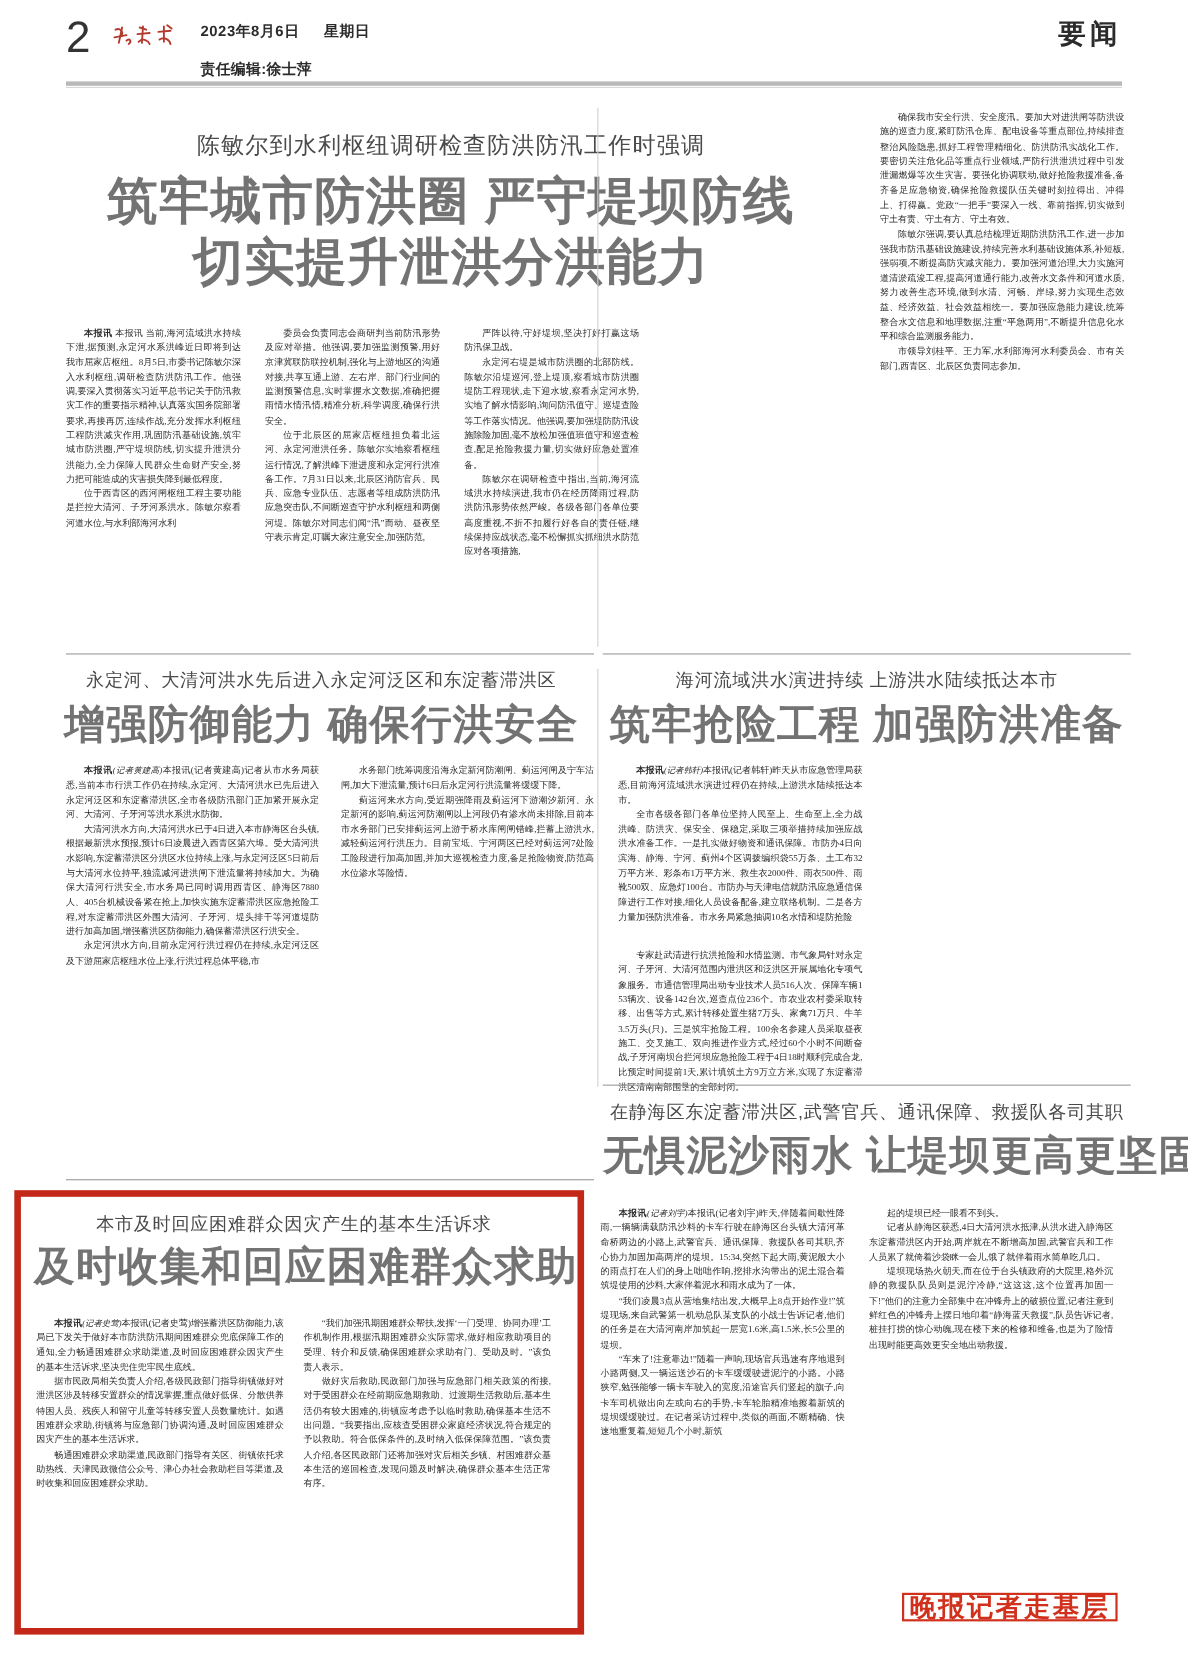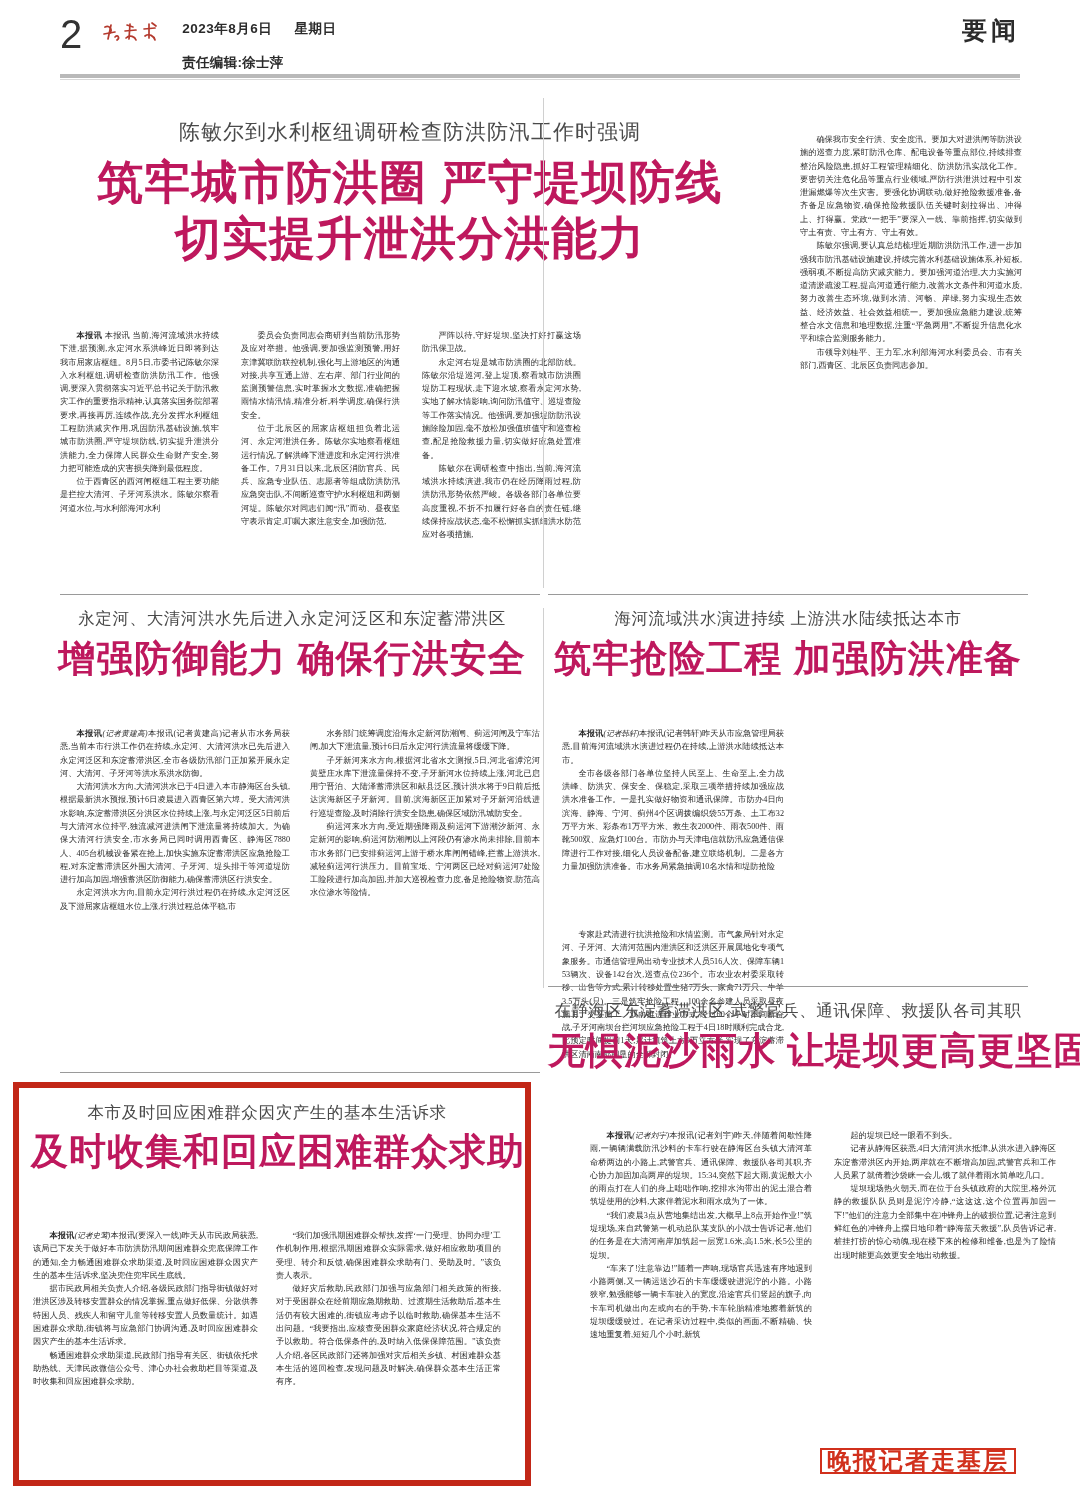--- a/index.html
+++ b/index.html
@@ -53,33 +53,32 @@
   .shoulder{
     text-align:center;
     font-family:"Liberation Sans","DejaVu Sans",sans-serif;
     font-size:21px;font-weight:400;color:#4a4a4a;letter-spacing:1px;
     white-space:nowrap;
   }
   .shoulder.sm{font-size:16.5px;letter-spacing:.6px;}
   .maintitle{
     text-align:center;
     font-family:"Liberation Sans","DejaVu Sans",sans-serif;
-    font-weight:700;color:#be185d;
+    font-weight:700;color:#737373;
     letter-spacing:1px;white-space:nowrap;
   }
   .t-huge{font-size:46px;line-height:1.22;}
   .t-big{font-size:37px;line-height:1.2;}
 
   .col{
     font-size:8.2px;line-height:1.62;
     text-align:justify;text-justify:inter-character;
     color:#2a2a2a;
     -webkit-hyphens:none;hyphens:none;
     word-break:break-all;
-    margin-top:33px;
   }
   .col p{margin:0 0 0 0;text-indent:2em;}
   .col p.first{text-indent:2em;}
   .lead{font-weight:700;letter-spacing:.2px;}
   .byline{font-style:italic;font-size:7.6px;}
 
   .vline{position:absolute;width:1px;background:#d0d0d0;}
   .hline{position:absolute;height:1px;background:#9a9a9a;}
 
   
@@ -100,21 +99,21 @@
   
   #art3-head{position:absolute;left:548px;top:608px;width:480px;}
   #art3-head .shoulder{margin-bottom:7px;}
   #art3-cols{position:absolute;left:562px;top:694px;width:466px;height:275px;
     display:flex;gap:22px;flex-direction:column;}
   #art3-cols .c{width:222px;}
 
   
   #art4-head{position:absolute;left:548px;top:1000px;width:480px;}
   #art4-head .shoulder{margin-bottom:7px;}
-  #art4-cols{position:absolute;left:590px;top:1096px;width:466px;height:352px;
+  #art4-cols{position:absolute;left:546px;top:1096px;width:466px;height:352px;
     display:flex;gap:22px;}
   #art4-cols .c{width:222px;}
 
   
   #redbox{
     position:absolute;left:13px;top:1082px;width:518px;height:404px;
     border:6px solid #14532d;background:#ffffff;box-sizing:border-box;
   }
   #redbox-inner{position:absolute;left:0;top:0;width:100%;height:100%;}
   #rb-head{position:absolute;left:12px;top:14px;width:472px;}
@@ -209,21 +208,20 @@
     <div class="maintitle t-big">增强防御能力  确保行洪安全</div>
   </div>
   <div id="art2-cols">
     <div class="c col">
       <p class="first"><span class="lead">本报讯</span><span class="byline">(记者黄建高)</span><span>本报讯(记者黄建高)记者从市水务局获悉,当前本市行洪工作仍在持续,永定河、大清河洪水已先后进入永定河泛区和东淀蓄滞洪区,全市各级防汛部门正加紧开展永定河、大清河、子牙河等洪水系洪水防御。</span></p>
       <p>大清河洪水方向,大清河洪水已于4日进入本市静海区台头镇,根据最新洪水预报,预计6日凌晨进入西青区第六埠。受大清河洪水影响,东淀蓄滞洪区分洪区水位持续上涨,与永定河泛区5日前后与大清河水位持平,独流减河进洪闸下泄流量将持续加大。为确保大清河行洪安全,市水务局已同时调用西青区、静海区7880人、405台机械设备紧在抢上,加快实施东淀蓄滞洪区应急抢险工程,对东淀蓄滞洪区外围大清河、子牙河、堤头排干等河道堤防进行加高加固,增强蓄洪区防御能力,确保蓄滞洪区行洪安全。</p>
       <p>永定河洪水方向,目前永定河行洪过程仍在持续,永定河泛区及下游屈家店枢纽水位上涨,行洪过程总体平稳,市</p>
     </div>
     <div class="c col">
       <p class="first">水务部门统筹调度沿海永定新河防潮闸、蓟运河闸及宁车沽闸,加大下泄流量,预计6日后永定河行洪流量将缓缓下降。</p>
-      <p>子牙新河来水方向,根据河北省水文测报,5日,河北省滹沱河黄壁庄水库下泄流量保持不变,子牙新河水位持续上涨,河北已启用宁晋泊、大陆泽蓄滞洪区和献县泛区,预计洪水将于9日前后抵达滨海新区子牙新河。目前,滨海新区正加紧对子牙新河沿线进行巡堤查险,及时消除行洪安全隐患,确保区域防汛城防安全。</p>
       <p>蓟运河来水方向,受近期强降雨及蓟运河下游潮汐新河、永定新河的影响,蓟运河防潮闸以上河段仍有渗水尚未排除,目前本市水务部门已安排蓟运河上游于桥水库闸闸错峰,拦蓄上游洪水,减轻蓟运河行洪压力。目前宝坻、宁河两区已经对蓟运河7处险工险段进行加高加固,并加大巡视检查力度,备足抢险物资,防范高水位渗水等险情。</p>
     </div>
   </div>
 
   <div id="art3-head">
     <div class="shoulder sm">海河流域洪水演进持续  上游洪水陆续抵达本市</div>
     <div class="maintitle t-big">筑牢抢险工程  加强防洪准备</div>
   </div>
   <div id="art3-cols">
     <div class="c col">
@@ -257,21 +255,21 @@
   </div>
 
   <div id="redbox" style="border-color: rgb(194, 39, 23);">
     <div id="redbox-inner">
       <div id="rb-head">
         <div class="shoulder sm">本市及时回应困难群众因灾产生的基本生活诉求</div>
         <div class="maintitle t-big">及时收集和回应困难群众求助</div>
       </div>
       <div id="rb-cols">
         <div class="c col">
-          <p class="first"><span class="lead">本报讯</span><span class="byline">(记者史莺)</span><span>本报讯(要深入一线)昨天从市民政局获悉,该局已下发关于做好本市防洪防汛期间困难群众兜底保障工作的通知,全力畅通困难群众求助渠道,及时回应困难群众因灾产生的基本生活诉求,坚决兜住兜牢民生底线。</span></p>
+          <p class="first"><span class="lead">本报讯</span><span class="byline">(记者史莺)</span><span>本报讯(记者史莺)增强蓄洪区防御能力,该局已下发关于做好本市防洪防汛期间困难群众兜底保障工作的通知,全力畅通困难群众求助渠道,及时回应困难群众因灾产生的基本生活诉求,坚决兜住兜牢民生底线。</span></p>
           <p>据市民政局相关负责人介绍,各级民政部门指导街镇做好对泄洪区涉及转移安置群众的情况掌握,重点做好低保、分散供养特困人员、残疾人和留守儿童等转移安置人员数量统计。如遇困难群众求助,街镇将与应急部门协调沟通,及时回应困难群众因灾产生的基本生活诉求。</p>
           <p>畅通困难群众求助渠道,民政部门指导有关区、街镇依托求助热线、天津民政微信公众号、津心办社会救助栏目等渠道,及时收集和回应困难群众求助。</p>
         </div>
         <div class="c col">
           <p class="first">“我们加强汛期困难群众帮扶,发挥‘一门受理、协同办理’工作机制作用,根据汛期困难群众实际需求,做好相应救助项目的受理、转介和反馈,确保困难群众求助有门、受助及时。”该负责人表示。</p>
           <p>做好灾后救助,民政部门加强与应急部门相关政策的衔接,对于受困群众在经前期应急期救助、过渡期生活救助后,基本生活仍有较大困难的,街镇应考虑予以临时救助,确保基本生活不出问题。“我要指出,应核查受困群众家庭经济状况,符合规定的予以救助。符合低保条件的,及时纳入低保保障范围。”该负责人介绍,各区民政部门还将加强对灾后相关乡镇、村困难群众基本生活的巡回检查,发现问题及时解决,确保群众基本生活正常有序。</p>
         </div>
       </div>
     </div>
   </div>

